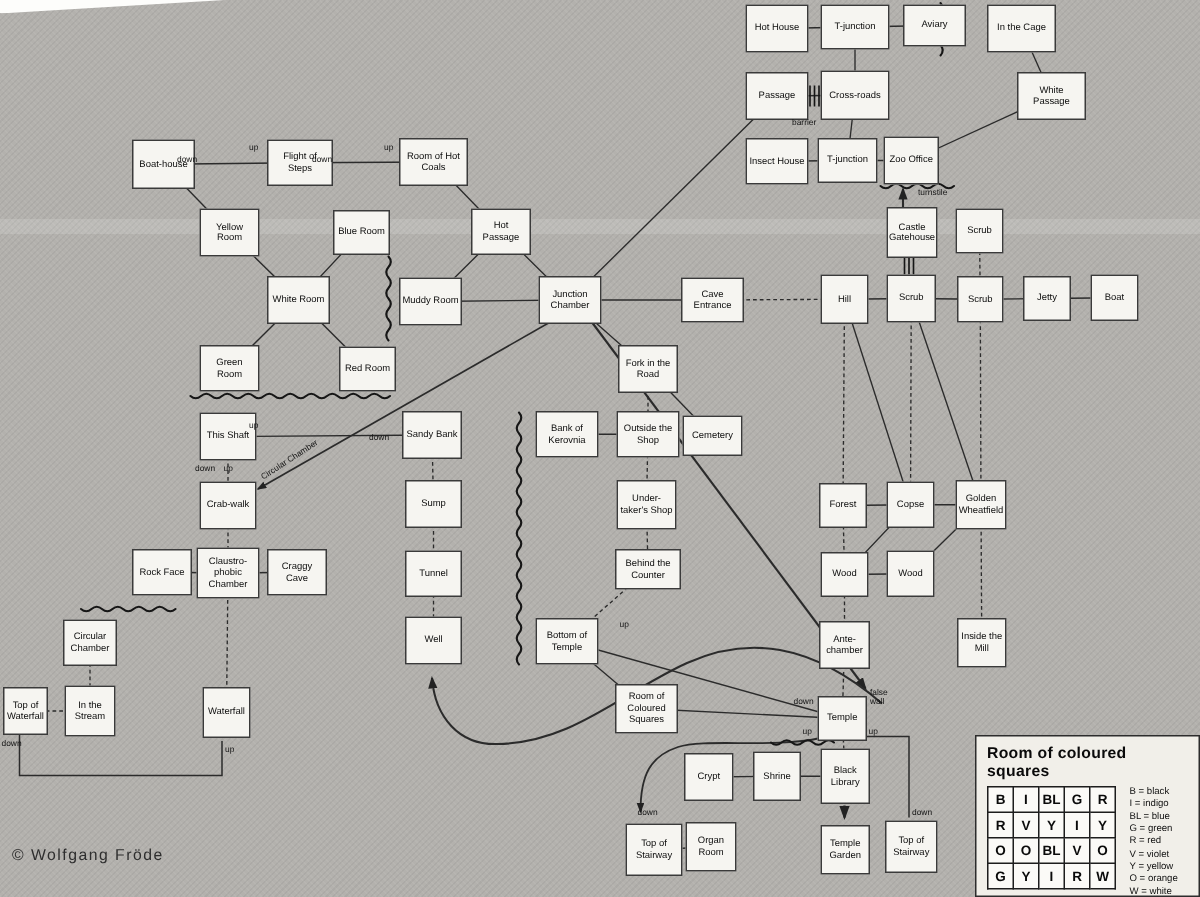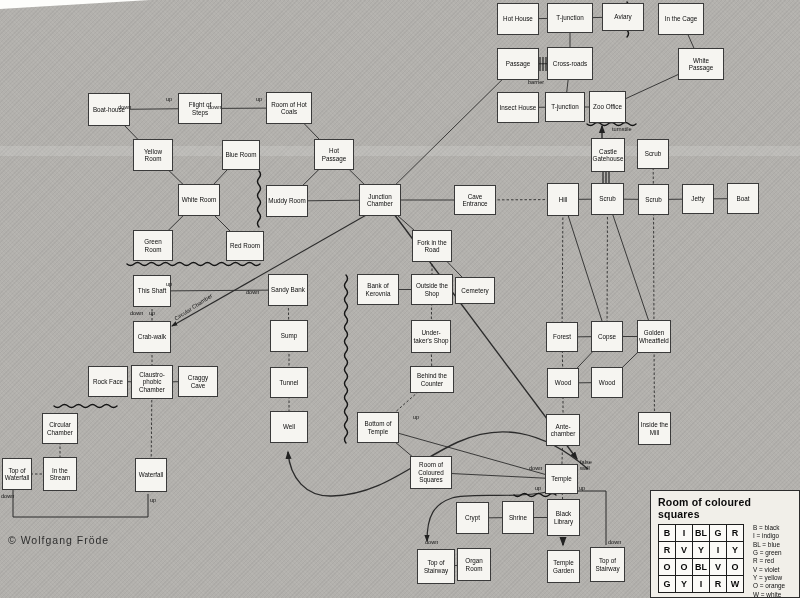--- a/index.html
+++ b/index.html
@@ -27,21 +27,21 @@
     background:#f1efe9;border:1px solid #2c2c2c;box-sizing:border-box;
   }
   #legend h1{margin:5px 6px 4px 7px;font-size:10.5px;font-weight:bold;color:#0a0a0a;letter-spacing:.2px;}
   #legend .row{display:flex;align-items:flex-start;}
   #legend table{border-collapse:collapse;margin-left:7px;}
   #legend td{
     width:16px;height:16px;border:1px solid #1d1d1d;text-align:center;
     font-size:9px;font-weight:bold;color:#0a0a0a;padding:0;background:#fbfaf7;
   }
   #legend .key{margin-left:9px;font-size:6.4px;line-height:1.3;color:#101010;}
-  #copyright{position:absolute;left:8px;top:534px;z-index:5;font-size:10.5px;letter-spacing:1px;color:#2e2e2e;}
+  #copyright{position:absolute;left:8px;top:564px;z-index:5;font-size:10.5px;letter-spacing:1px;color:#2e2e2e;}
 </style>
 </head>
 <body>
 
 <div id="stage">
   <div class="sliver"></div>
   <div class="band"></div>
 
   <svg id="edgesvg" width="800" height="598" viewBox="0 0 800 598">
     <defs>

